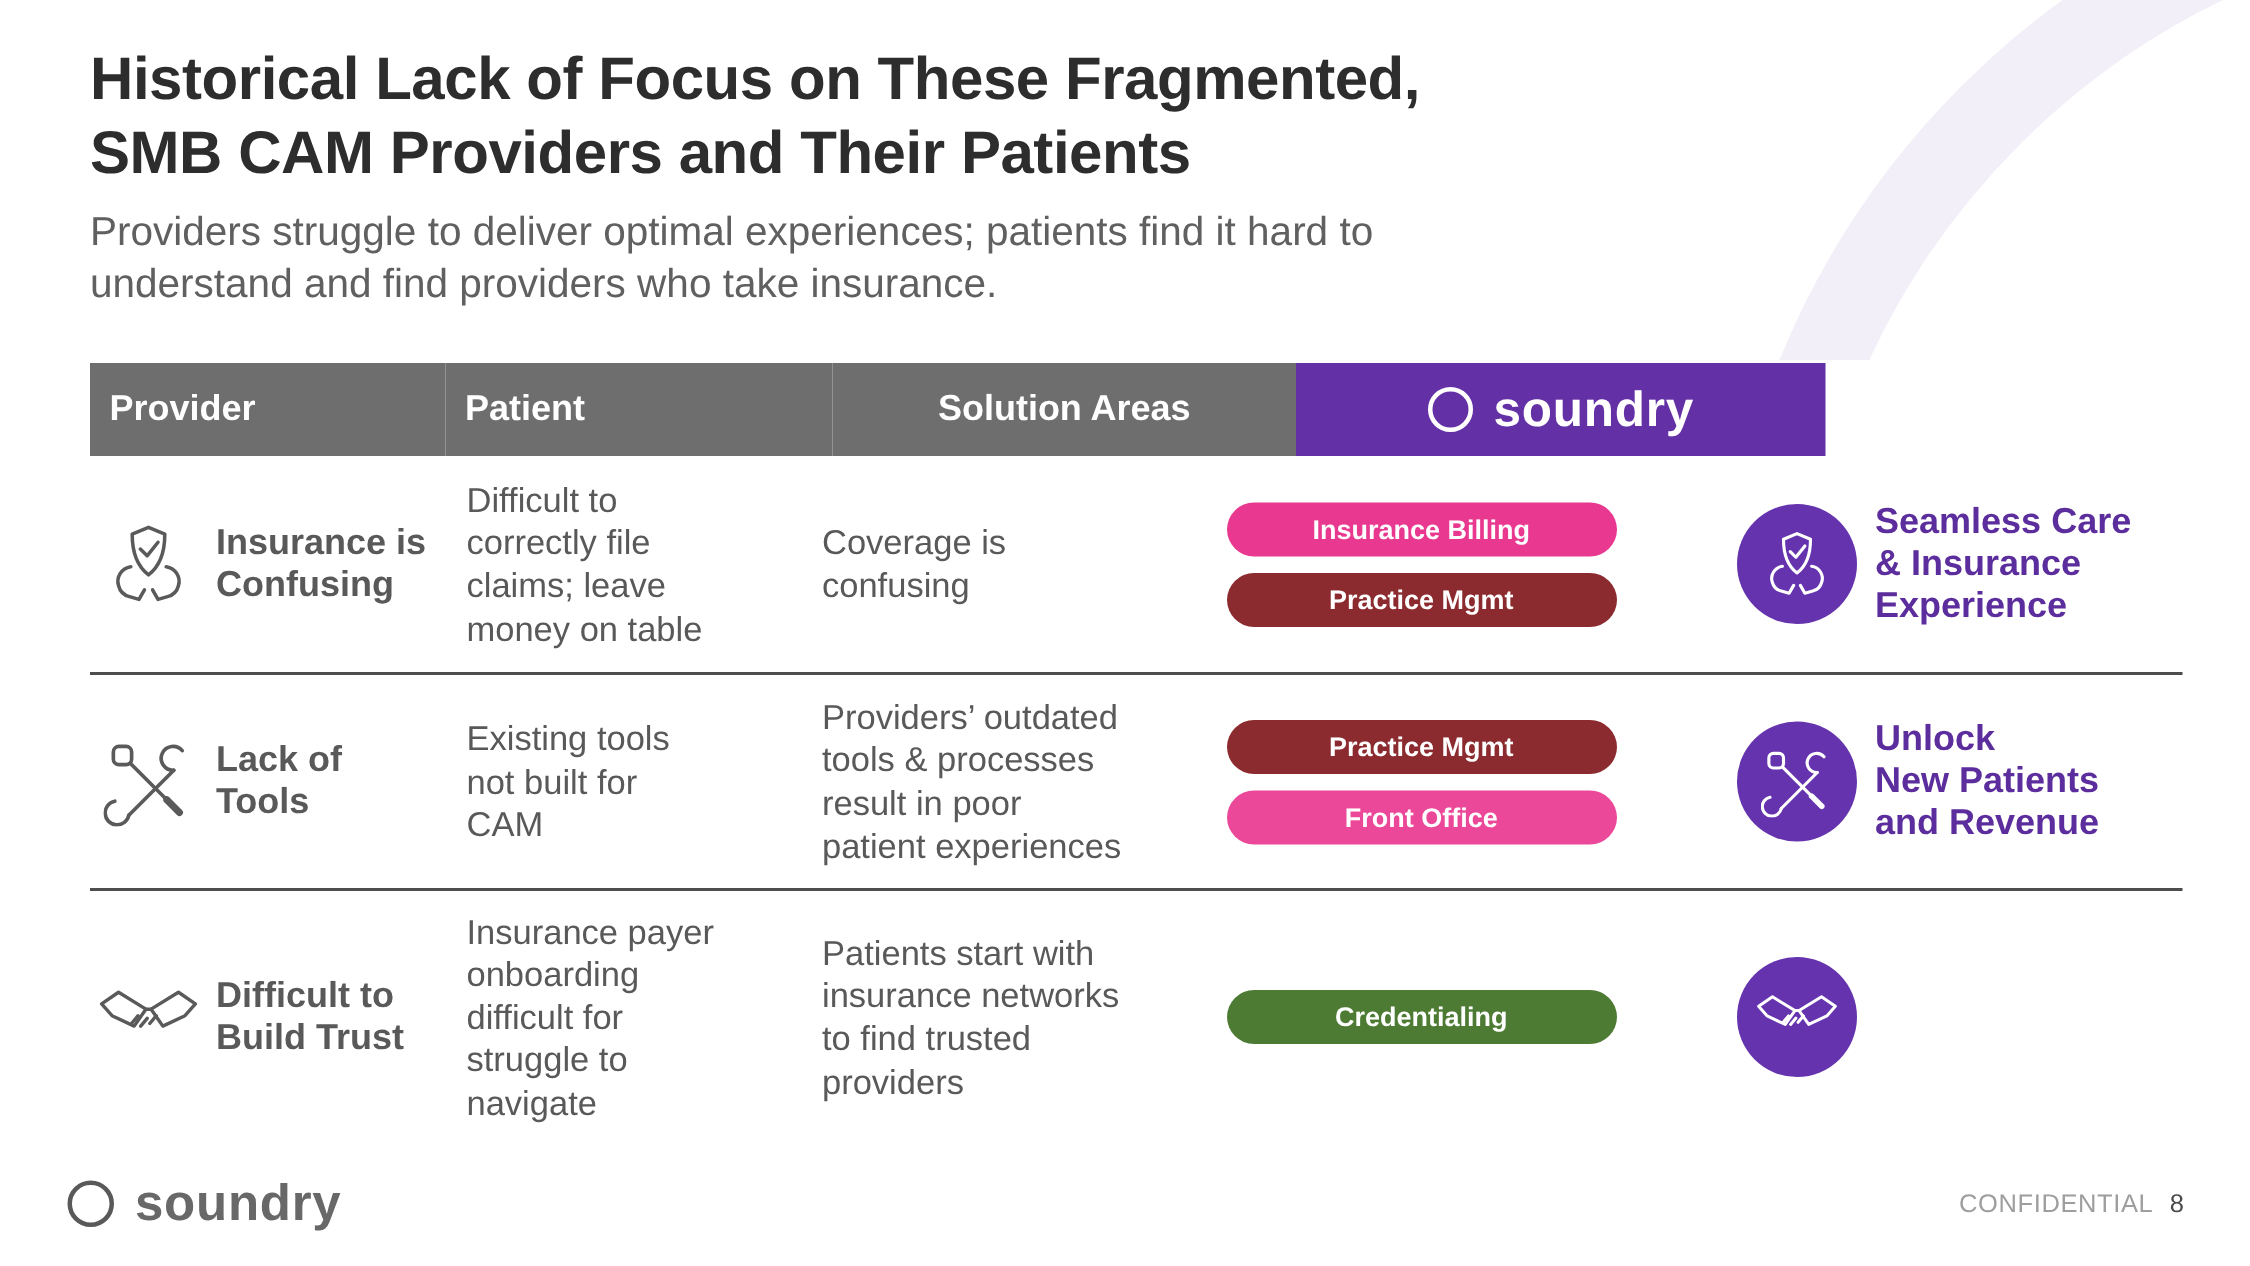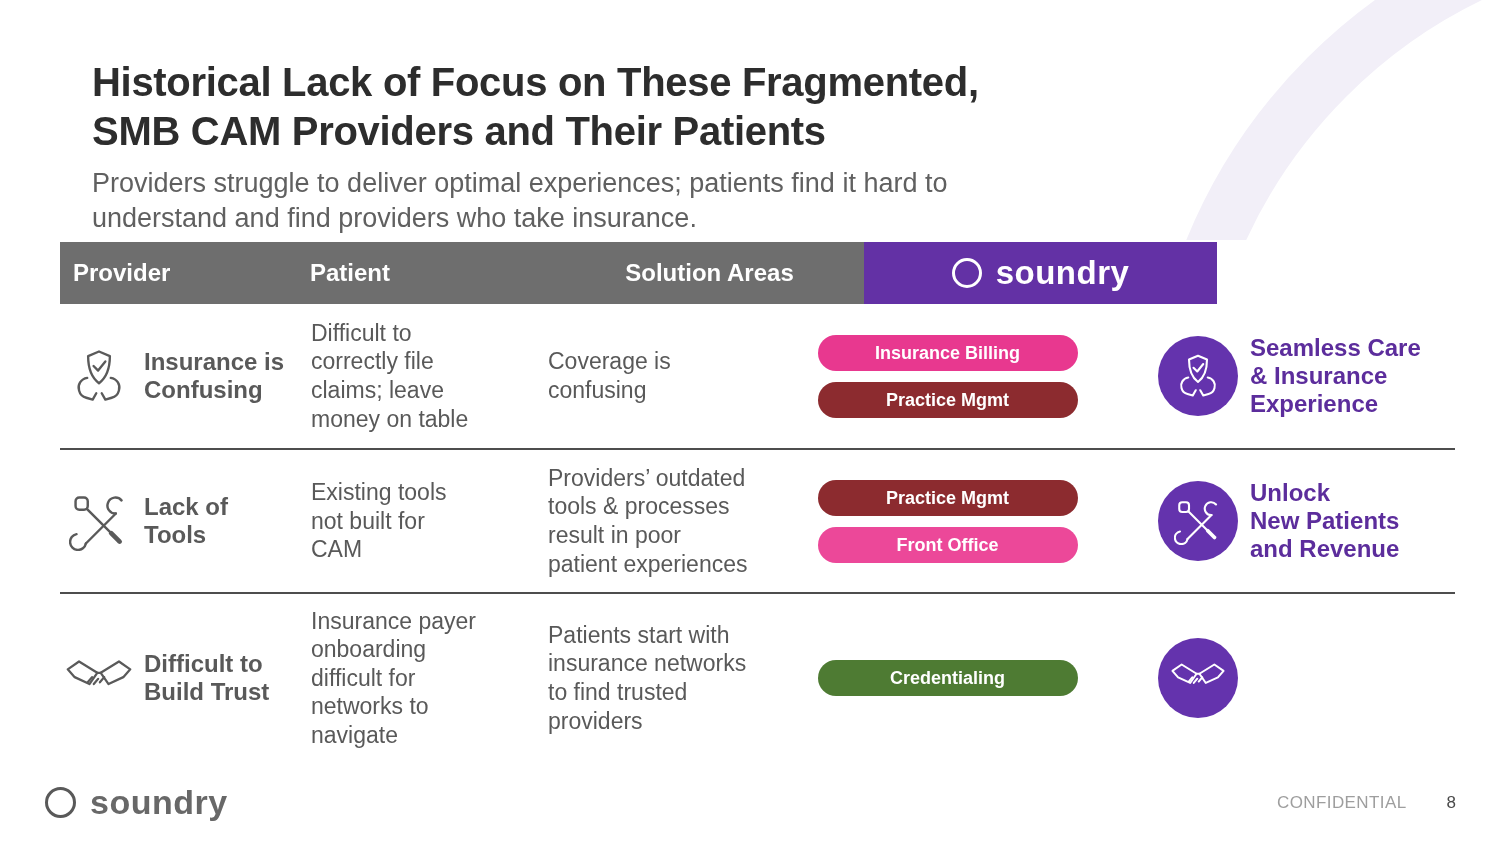--- a/index.html
+++ b/index.html
@@ -5,21 +5,21 @@
   html,body{margin:0;padding:0;background:#fff;}
   .slide{position:relative;width:1500px;height:844px;background:#ffffff;overflow:hidden;
          font-family:"Liberation Sans",sans-serif;}
 
   
   .arc-clip{position:absolute;top:0;left:0;width:1500px;height:240px;overflow:hidden;pointer-events:none;}
   .arc{position:absolute;left:1145px;top:-105px;width:1110px;height:1110px;border:55px solid #f2eff8;
        border-radius:50%;box-sizing:border-box;}
 
   
-  .header-block{position:absolute;left:60px;top:58px;margin-left:32px;}
+  .header-block{position:absolute;left:60px;top:29px;}
   h1{margin:0;font-size:40px;line-height:1.22;color:#2d2d2d;font-weight:bold;letter-spacing:-0.3px;}
   .subtitle{margin:10px 0 0 0;font-size:27px;line-height:1.3;color:#606060;white-space:pre-line;}
 
   
   .ptable{position:absolute;left:60px;top:242px;width:1395px;}
   .thead{display:flex;height:62px;}
   .th{background:#6e6e6e;color:#fff;font-weight:bold;font-size:24px;display:flex;align-items:center;
       padding-left:13px;box-sizing:border-box;}
   .c1{width:238px;} .c2{width:237px;} .c3{width:258px;} .c4{width:309px;} .c5{width:353px;}
   .th.c4{justify-content:center;padding-left:0;}
@@ -42,21 +42,21 @@
   .pcircle{width:80px;height:80px;border-radius:50%;background:#6433ad;display:flex;align-items:center;
            justify-content:center;flex-shrink:0;}
   .outcome{font-weight:bold;font-size:24px;color:#5c2d9c;line-height:1.18;white-space:pre-line;}
 
   
   .sfooter{position:absolute;left:45px;right:44px;bottom:22px;display:flex;justify-content:space-between;
            align-items:center;}
   .flogo{display:flex;align-items:center;gap:14px;}
   .ring-g{width:25px;height:25px;border:3.5px solid #595959;border-radius:50%;box-sizing:content-box;}
   .flogo-word{font-size:34px;font-weight:bold;color:#686868;letter-spacing:0.5px;}
-  .conf{display:flex;gap:40px;align-items:baseline;}
+  .conf{display:flex;gap:11px;align-items:baseline;}
   .conf-label{font-size:17px;color:#9e9e9e;letter-spacing:0.4px;}
   .page-num{font-size:17px;color:#4a4a4a;}
 </style>
 </head>
 <body>
 
 <div class="slide">
 
   <div class="arc-clip">
     <div class="arc"></div>
@@ -170,21 +170,21 @@
             <path d="M36 18 L40 18"></path>
             <path d="M30 23 l-5 6 M37 25 l-5 6 M44 23 l-5 6"></path>
           </svg>
         </span>
         <span class="pp-label">Difficult to
 Build Trust</span>
       </div>
       <div class="td c2">Insurance payer
 onboarding
 difficult for
-networks to
+struggle to
 navigate</div>
       <div class="td c3">Patients start with
 insurance networks
 to find trusted
 providers</div>
       <div class="td c4">
         <div class="pill" style="background: rgb(78, 123, 51);">Credentialing</div>
       </div>
       <div class="td c5">
         <div class="pcircle">

